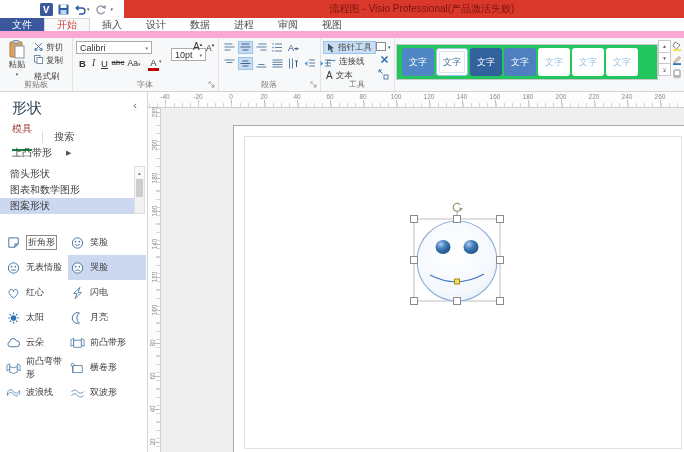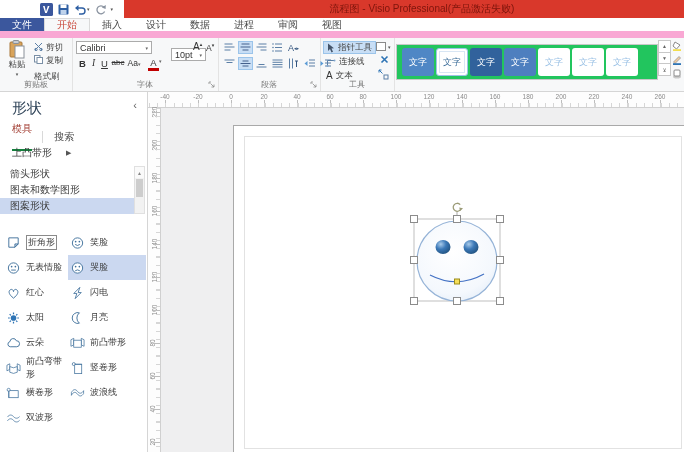--- a/index.html
+++ b/index.html
@@ -508,28 +508,20 @@
     </div>
     <div class="shapeitem">
       <svg class="sicon" width="15" height="14" viewBox="0 0 16 14">
         <path d="M1 4 L4 2.5 V8.5 L1 10 Z M15 4 L12 2.5 V8.5 L15 10 Z" fill="#fff" stroke="#41719C" stroke-width="0.8"></path>
         <path d="M4 5.5 Q8 8 12 5.5 V11.5 Q8 14 4 11.5 Z" fill="#fff" stroke="#41719C" stroke-width="0.8"></path>
       </svg>
       <span>前凸弯带形</span>
     </div>
     <div class="shapeitem">
       <svg class="sicon" width="15" height="14" viewBox="0 0 16 14">
-        <rect x="5" y="3" width="7.5" height="10" fill="#fff" stroke="#41719C" stroke-width="0.8"></rect>
-        <circle cx="4" cy="2.8" r="1.6" fill="#fff" stroke="#41719C" stroke-width="0.8"></circle>
-        <path d="M5 3 H12.5" stroke="#41719C" stroke-width="0.8"></path>
-      </svg>
-      <span>竖卷形</span>
-    </div>
-    <div class="shapeitem">
-      <svg class="sicon" width="15" height="14" viewBox="0 0 16 14">
         <rect x="3" y="4.5" width="10" height="7.5" fill="#fff" stroke="#41719C" stroke-width="0.8"></rect>
         <circle cx="2.8" cy="3.6" r="1.6" fill="#fff" stroke="#41719C" stroke-width="0.8"></circle>
         <path d="M3 4.5 V12" stroke="#41719C" stroke-width="0.8"></path>
       </svg>
       <span>横卷形</span>
     </div>
     <div class="shapeitem">
       <svg class="sicon" width="15" height="14" viewBox="0 0 16 14">
         <path d="M1.5 9.5 C3.5 5.5 6 5.5 8 8.2 C10 10.9 12.5 10.9 14.5 7.5 L14.5 4.5 C12.5 8 10 8 8 5.3 C6 2.6 3.5 2.6 1.5 6.5 Z" fill="#fff" stroke="#41719C" stroke-width="0.8"></path>
       </svg>

